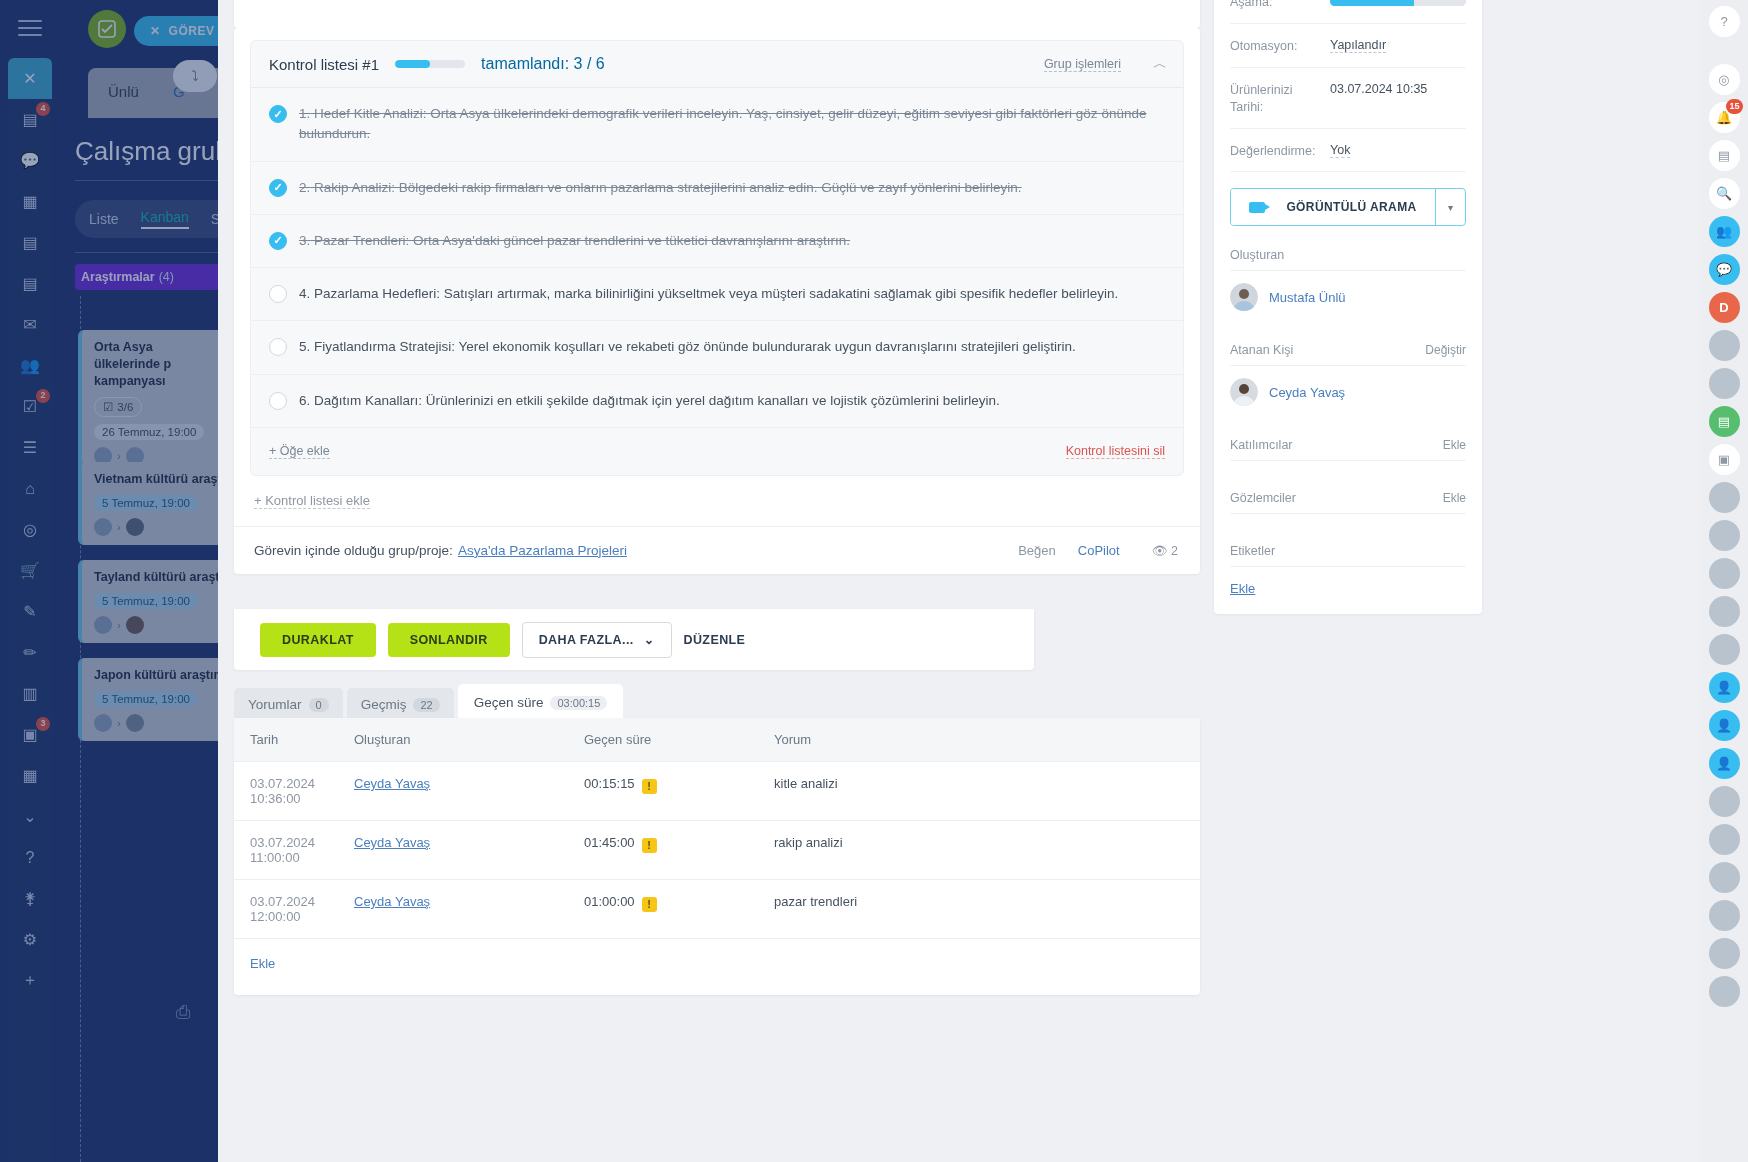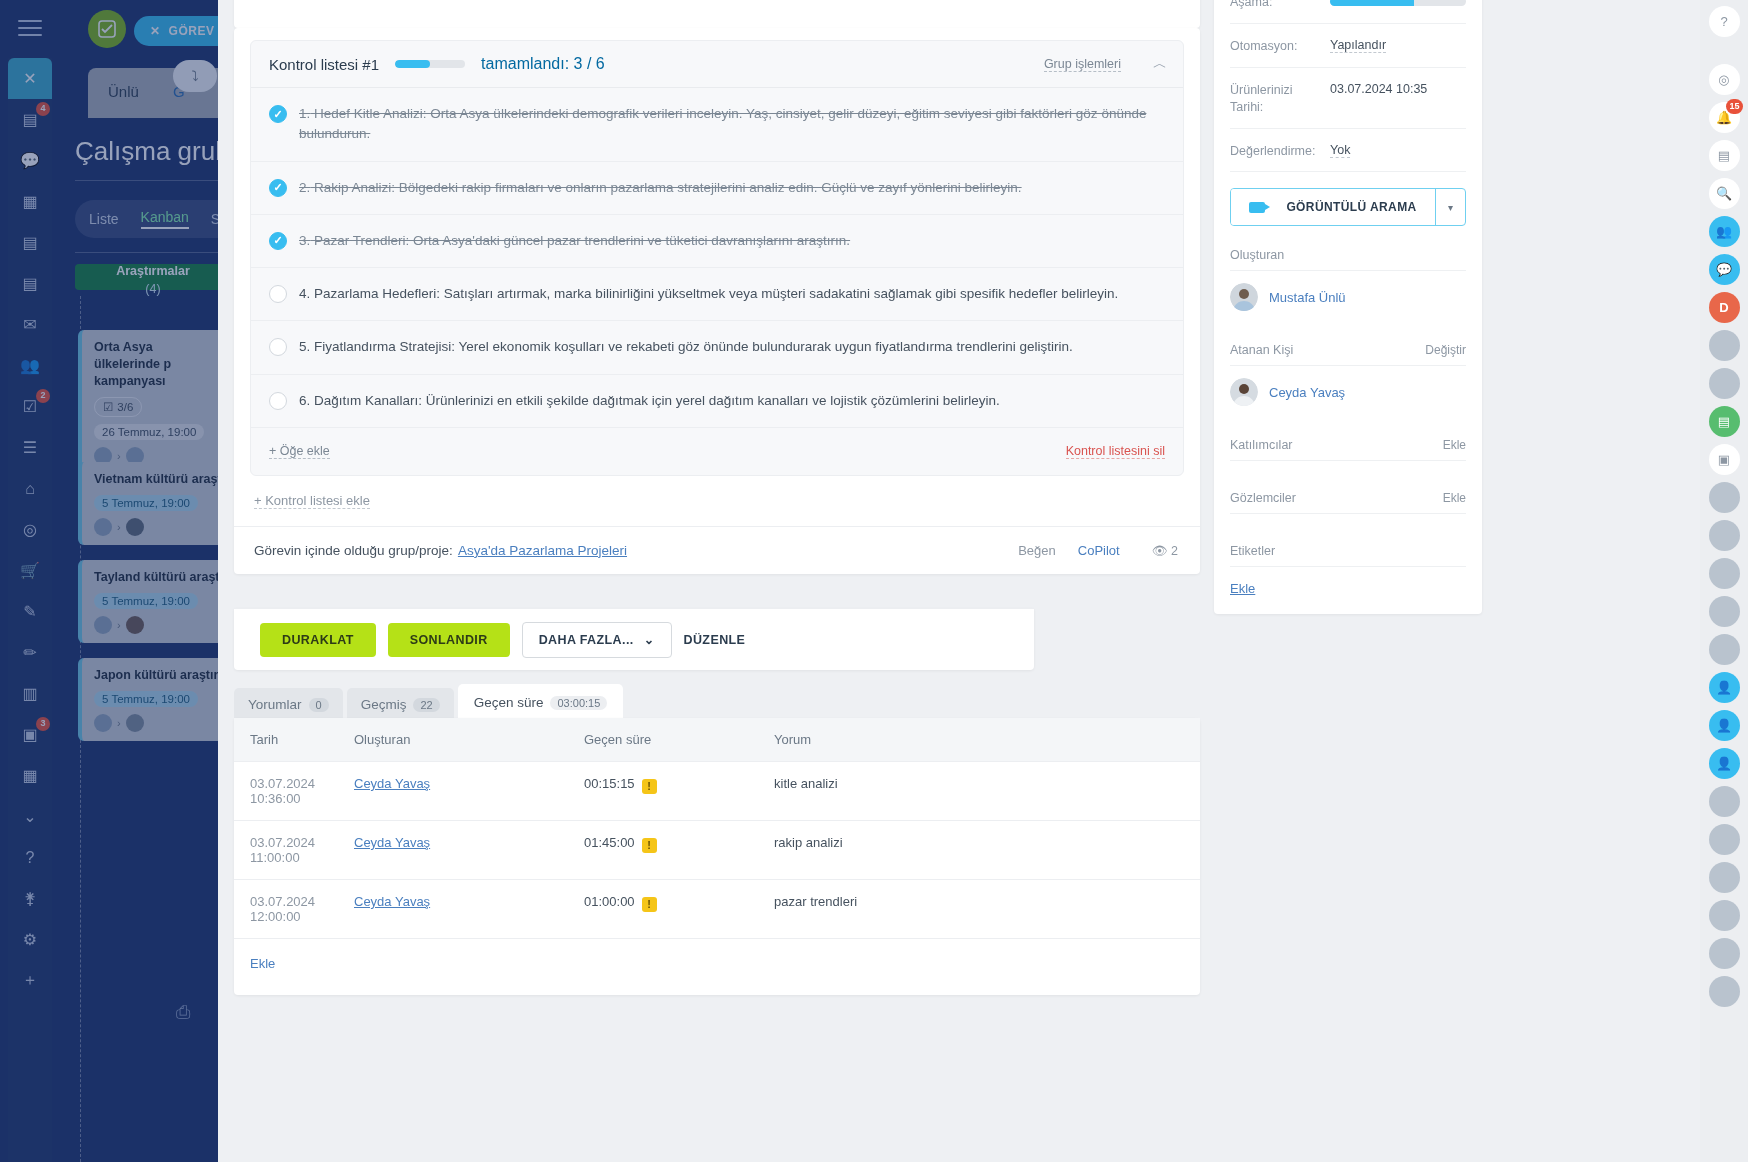--- a/index.html
+++ b/index.html
@@ -57,27 +57,27 @@
   .akis-chip {
     position:absolute; left:173px; top:60px; width:44px; height:32px; background:#f2f4f6;
     border-radius:16px; display:flex; align-items:center; justify-content:center; color:#6b7886;
   }
   .grup-title {
     position:absolute; left:75px; top:136px; color:#fff; font-size:26px; white-space:nowrap;
   }
   .divider-w { position:absolute; left:75px; top:180px; width:160px; height:1px; background:rgba(255,255,255,.25); }
   .viewtabs { position:absolute; left:75px; top:200px; height:38px; background:rgba(255,255,255,.12); border-radius:19px; display:flex; align-items:center; padding:0 14px; gap:22px; width:190px;}
   .viewtabs span { color:#cdd7e8; font-size:14px; }
-  .viewtabs span.on { color:#86efac; border-bottom:2px solid #fff; padding-bottom:2px;}
+  .viewtabs span.on { color:#14b8a6; border-bottom:2px solid #fff; padding-bottom:2px;}
   .divider-w2 { position:absolute; left:75px; top:252px; width:160px; height:1px; background:rgba(255,255,255,.25); }
 
   .col-head {
     position:absolute; left:75px; top:264px; width:150px; height:26px;
-    background:#15803d; border-radius:4px; color:#fff; font-size:12.5px; font-weight:bold;
-    display:flex; align-items:center; padding-left:6px; gap:4px;flex-direction:column;
+    background:#6d28d9; border-radius:4px; color:#fff; font-size:12.5px; font-weight:bold;
+    display:flex; align-items:center; padding-left:6px; gap:4px;
   }
   .col-head em { font-style:normal; font-weight:normal; color:#cfe8f2; }
   .col-dash { position:absolute; left:80px; top:296px; bottom:0; border-left:1px dashed rgba(255,255,255,.4); }
 
   .kcard {
     position:absolute; left:78px; width:152px; background:#c9ced4; border-radius:6px;
     padding:9px 10px 9px 12px; border-left:4px solid #6dc6e0; overflow:hidden;
   }
   .kcard .kt { font-size:12.5px; color:#1d2b3a; font-weight:bold; line-height:1.35; white-space:nowrap; }
   .kcard .kt.two { white-space:normal; }
@@ -396,21 +396,21 @@
       <div class="cl-item">
         <span class="cbx done"></span>
         <span class="cl-txt done"><b style="font-weight:normal">3.</b> <span>Pazar Trendleri: Orta Asya'daki güncel pazar trendlerini ve tüketici davranışlarını araştırın.</span></span>
       </div>
       <div class="cl-item">
         <span class="cbx"></span>
         <span class="cl-txt"><b style="font-weight:normal">4.</b> <span>Pazarlama Hedefleri: Satışları artırmak, marka bilinirliğini yükseltmek veya müşteri sadakatini sağlamak gibi spesifik hedefler belirleyin.</span></span>
       </div>
       <div class="cl-item">
         <span class="cbx"></span>
-        <span class="cl-txt"><b style="font-weight:normal">5.</b> <span>Fiyatlandırma Stratejisi: Yerel ekonomik koşulları ve rekabeti göz önünde bulundurarak uygun fiyatlandırma trendlerini geliştirin.</span></span>
+        <span class="cl-txt"><b style="font-weight:normal">5.</b> <span>Fiyatlandırma Stratejisi: Yerel ekonomik koşulları ve rekabeti göz önünde bulundurarak uygun davranışlarını stratejileri geliştirin.</span></span>
       </div>
       <div class="cl-item">
         <span class="cbx"></span>
         <span class="cl-txt"><b style="font-weight:normal">6.</b> <span>Dağıtım Kanalları: Ürünlerinizi en etkili şekilde dağıtmak için yerel dağıtım kanalları ve lojistik çözümlerini belirleyin.</span></span>
       </div>
 
       <div class="cl-foot">
         <span class="lnk-dotted">+ Öğe ekle</span>
         <span class="sp"></span>
         <span class="lnk-red">Kontrol listesini sil</span>

